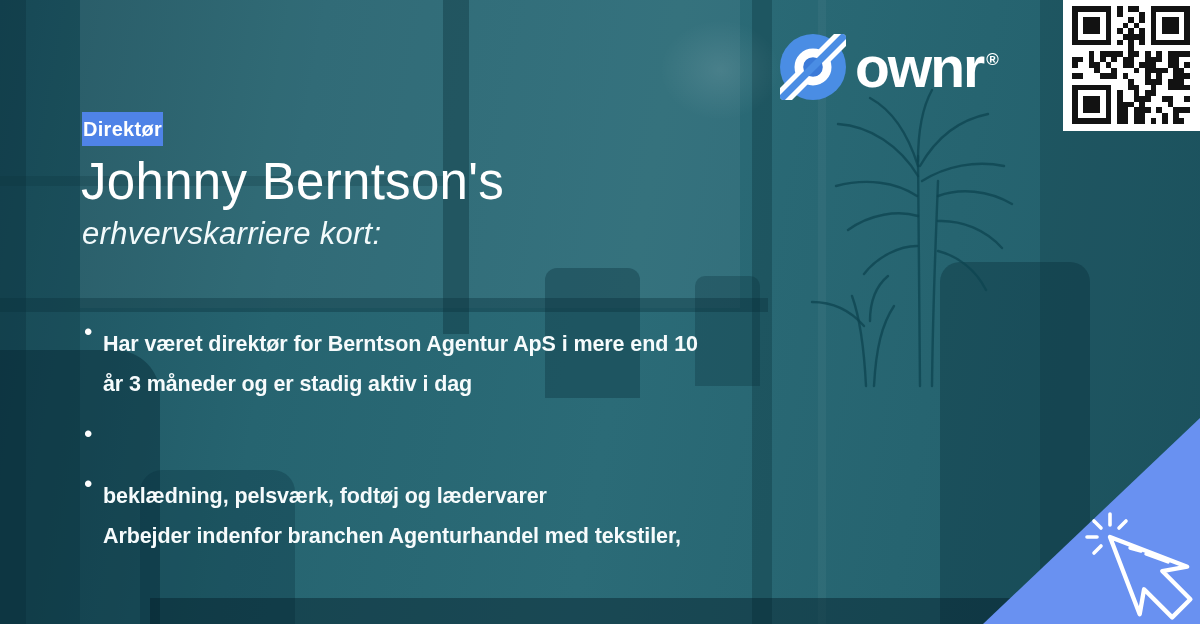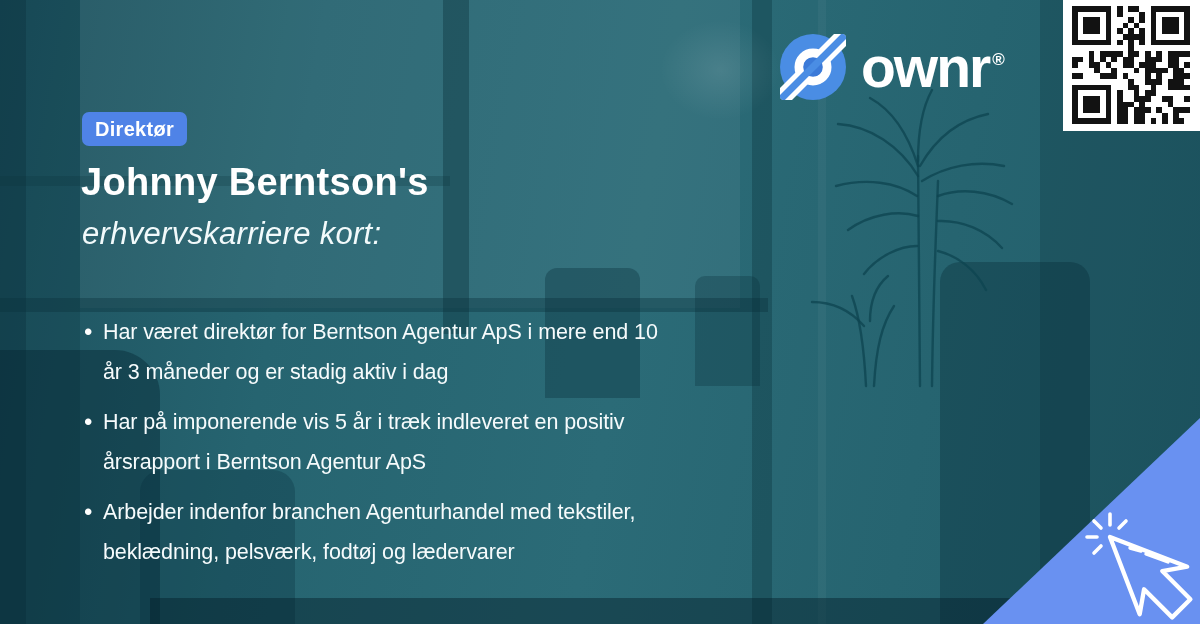--- a/index.html
+++ b/index.html
@@ -30,45 +30,45 @@
   .b-chair4  { left:-45px; top:350px; width:205px; height:274px; border-radius:45px 45px 0 0; background: rgba(4,38,50,0.42); }
   .b-chair5  { left:140px; top:470px; width:155px; height:154px; border-radius:22px 22px 0 0; background: rgba(8,48,60,0.30); }
   .b-table   { left:150px; top:598px; width:900px; height:26px; background: rgba(4,30,42,0.45); }
   .b-glow    { left:660px; top:20px; width:120px; height:100px; border-radius:50%;
                background: radial-gradient(closest-side, rgba(255,255,255,0.10), rgba(255,255,255,0)); }
   .b-plant   { left:800px; top:86px; }
 
   
   .badge {
     position: absolute; left: 82px; top: 112px; height: 34px;
-    padding: 0 13px; border-radius: 7px; line-height: 34px;
+    padding: 0 1px; border-radius: 0; line-height: 34px;
     font-size: 20px; font-weight: 600; letter-spacing: 0.3px;
   }
   .title {
     position: absolute; left: 81px; top: 159px;
-    font-size: 38px; font-weight: 700; letter-spacing: 0.3px; line-height: 46px;
+    font-size: 51px; font-weight: 400; letter-spacing: 0.3px; line-height: 46px;
   }
   .subtitle {
     position: absolute; left: 82px; top: 213px;
     font-size: 31px; font-weight: 300; letter-spacing: 0.3px; line-height: 42px;
     color: #f2fafb;
     font-style: italic;
   }
 
   
   .bullets { position: absolute; left: 84px; top: 312px; width: 780px; list-style: none; }
   .bullets li { display: flex; align-items: flex-start; margin-bottom: 10px; }
   .dot  { width: 19px; flex: 0 0 19px; font-size: 24px; line-height: 40px; }
-  .btxt { font-size: 21.5px; font-weight: 400; letter-spacing: -0.1px; line-height: 40px; color: #f6fbfc; }
+  .btxt { font-size: 21.5px; font-weight: 700; letter-spacing: -0.1px; line-height: 40px; color: #f6fbfc; margin-top: 12px; }
   .btxt span { display: block; }
 
   
   .brand { position: absolute; left: 780px; top: 34px; display: flex; align-items: center; }
   .brand-mark { width: 66px; height: 66px; display: block; }
-  .brand-name { margin-left: 15px; font-size: 57px; font-weight: 800; letter-spacing: -2px; line-height: 66px; }
+  .brand-name { margin-left: 9px; font-size: 57px; font-weight: 800; letter-spacing: -2px; line-height: 66px; }
   .brand-reg  { font-size: 17px; font-weight: 700; align-self: flex-start; margin: 16px 0 0 3px; }
 
   
   .qr-panel { position: absolute; right: 0; top: 0; width: 137px; height: 131px; background: #ffffff; }
   .qr-panel svg { position: absolute; left: 9px; top: 6px; }
 
   
   .corner { position: absolute; right: 0; bottom: 0; display: block; }
 </style>
 </head>
@@ -122,30 +122,26 @@
   <ul class="bullets">
     <li>
       <span class="dot">•</span>
       <span class="btxt">
         <span>Har været direktør for Berntson Agentur ApS i mere end 10</span>
         <span>år 3 måneder og er stadig aktiv i dag</span>
       </span>
     </li>
     <li>
       <span class="dot">•</span>
-      <span class="btxt">
-        <span>Har på imponerende vis 5 år i træk indleveret en positiv</span>
-        <span>årsrapport i Berntson Agentur ApS</span>
-      </span>
     </li>
     <li>
       <span class="dot">•</span>
       <span class="btxt">
+        <span>beklædning, pelsværk, fodtøj og lædervarer</span>
         <span>Arbejder indenfor branchen Agenturhandel med tekstiler,</span>
-        <span>beklædning, pelsværk, fodtøj og lædervarer</span>
       </span>
     </li>
   </ul>
 
   <div class="brand">
     <svg class="brand-mark" width="66" height="66" viewBox="0 0 66 66">
       <circle cx="33" cy="33" r="33" fill="#4a8de4"></circle>
       <g transform="rotate(-45 33 33)">
         <rect x="-12" y="24.5" width="90" height="17" fill="#ffffff"></rect>
       </g>

